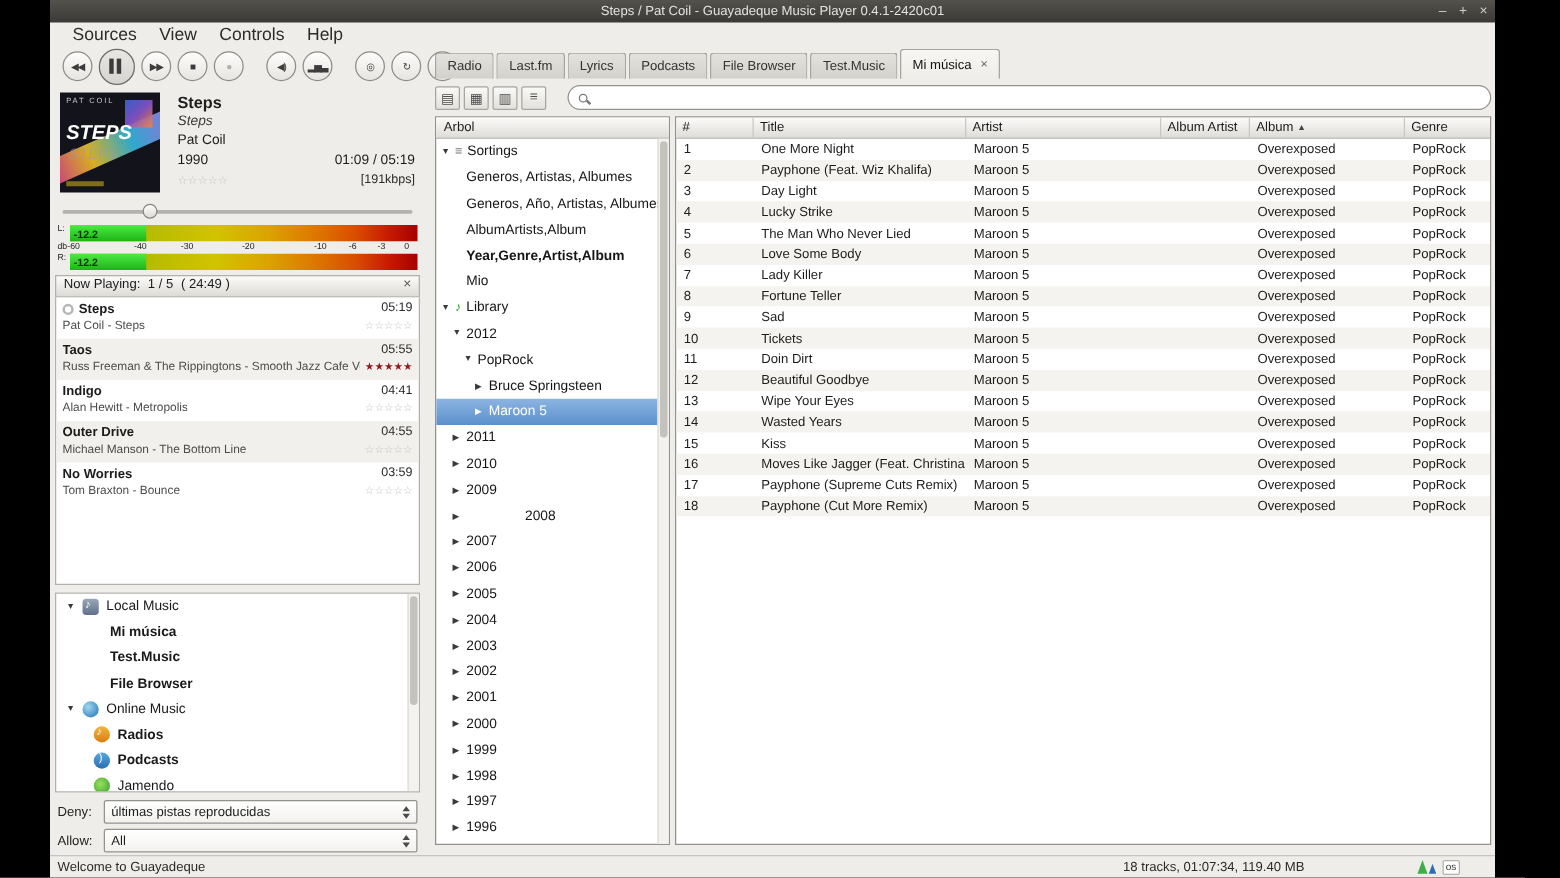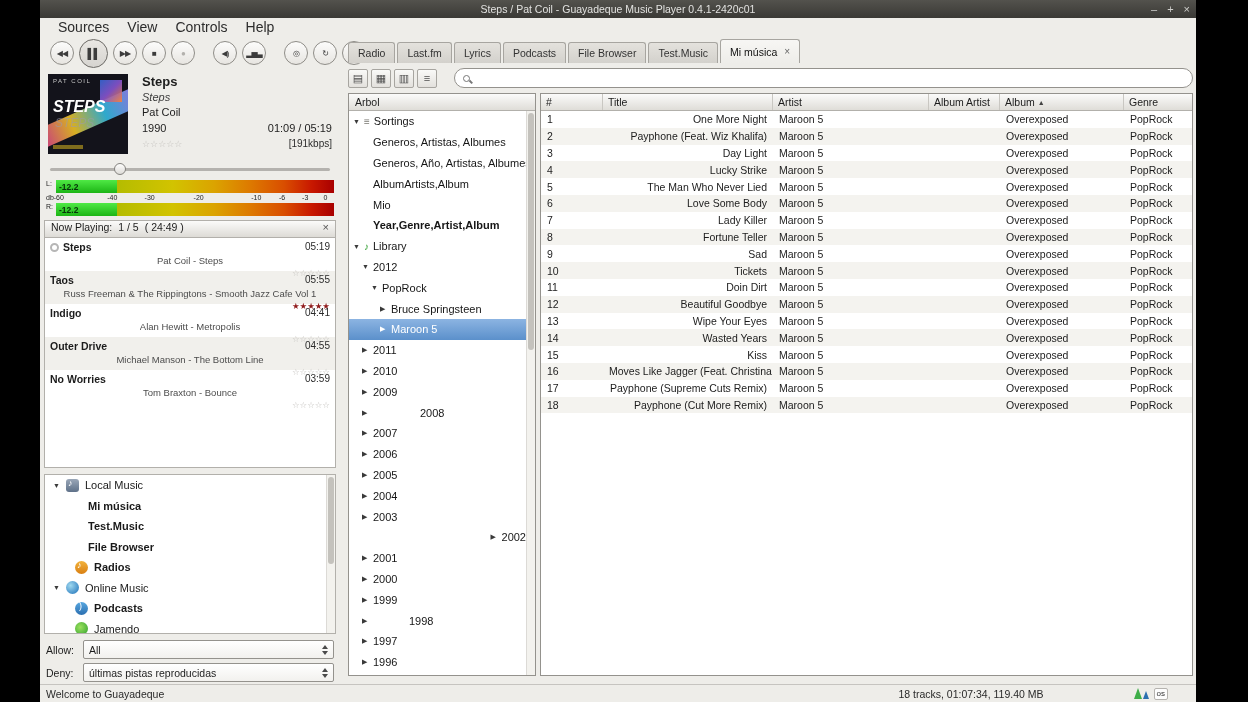--- a/index.html
+++ b/index.html
@@ -58,21 +58,21 @@
   .np-header { height:18px; margin-top:3px; background:linear-gradient(#fbfbfa,#dddbd6); border:1px solid #b2b0ab; display:flex; align-items:flex-start; font-size:10.5px; padding:0 6px; gap:6px; color:#1c1c1c; flex-shrink:0; }
   .np-close { margin-left:auto; color:#555; font-size:11px; }
 
   .playlist { flex:1; background:#fff; border:1px solid #b2b0ab; border-top:none; overflow:hidden; min-height:0; }
   .pl-row { height:33px; padding:2px 5px 0 5px; }
   .pl-row.alt { background:#f1f0ec; }
   .pl-line1 { display:flex; align-items:center; line-height:14px; }
   .play-ind { width:9px; height:9px; border:2px solid #b6b6b6; border-radius:50%; margin-right:4px; flex-shrink:0; }
   .pl-title { font-size:10.5px; font-weight:bold; color:#1c1c1c; white-space:nowrap; overflow:hidden; }
   .pl-time { margin-left:auto; font-size:10px; color:#2a2a2a; padding-left:6px; }
-  .pl-line2 { display:flex; align-items:center; line-height:13px;flex-direction:column; }
+  .pl-line2 { display:flex; align-items:center; line-height:13px; }
   .pl-sub { font-size:9.5px; color:#4c4c4c; white-space:nowrap; overflow:hidden; }
   .pl-line2 .stars { margin-left:auto; padding-left:4px; font-size:8.5px; flex-shrink:0; }
 
   .sources-box { height:160px; background:#fff; border:1px solid #b2b0ab; margin:6px 0 4px 0; position:relative; overflow:hidden; flex-shrink:0; }
   .src-row { height:20.5px; display:flex; align-items:center; font-size:11px; color:#1a1a1a; }
   .src-row .arrow { width:13px; font-size:7px; color:#3a3a3a; flex-shrink:0; }
   .sicon { width:13px; height:13px; border-radius:3px; margin-right:6px; flex-shrink:0; position:relative; }
   .sicon::after { position:absolute; left:2px; top:-1px; font-size:9px; color:#fff; }
   .local-music-icon { background:linear-gradient(#9aa7b8,#5f7189); } .local-music-icon::after { content:"♪"; }
   .online-music-icon { border-radius:50%; background:radial-gradient(circle at 35% 35%,#9fd8ef,#1b6fb8); }
@@ -113,21 +113,21 @@
   .ticon { margin-right:4px; font-size:10px; flex-shrink:0; }
   .sorticon { color:#7a7872; } .libicon { color:#2e9e2e; font-weight:bold; }
   .trow.sel { background:linear-gradient(#8cb4e2,#5b90cb); color:#fff; }
   .trow.sel .arrow { color:#fff; }
   .tree-sb { position:absolute; right:0; top:17px; bottom:0; width:9px; background:#f3f2ee; border-left:1px solid #dcdad6; }
 
   .table-wrap { flex:1; margin-left:4px; border:1px solid #94928d; background:#fff; display:flex; flex-direction:column; overflow:hidden; min-width:0; }
   .thead { height:17px; display:flex; background:linear-gradient(#fbfbfa,#dfddd8); border-bottom:1px solid #b2b0ab; font-size:10.5px; color:#1c1c1c; flex-shrink:0; }
   .th { display:flex; align-items:center; padding:0 5px; border-right:1px solid #c9c7c2; gap:3px; overflow:hidden; white-space:nowrap; }
   .sort { font-size:7px; color:#444; }
-  .c0 { width:62px; flex-shrink:0; } .c1 { width:170px; flex-shrink:0;text-align:right; } .c2 { width:156px; flex-shrink:0; }
+  .c0 { width:62px; flex-shrink:0; } .c1 { width:170px; flex-shrink:0; } .c2 { width:156px; flex-shrink:0; }
   .c3 { width:71px; flex-shrink:0; } .c4 { width:124px; flex-shrink:0; } .c5 { flex:1; border-right:none; }
   .tbody { flex:1; overflow:hidden; }
   .trw { height:16.8px; display:flex; align-items:center; font-size:10.5px; color:#1c1c1c; }
   .trw.alt { background:#f4f3ef; }
   .td { padding:0 6px; overflow:hidden; white-space:nowrap; }
 
   
   .statusbar { height:18px; border-top:1px solid #c6c4c0; display:flex; align-items:center; font-size:10.5px; color:#2a2a2a; padding:0 6px; flex-shrink:0; }
   .sb-spacer { flex:1; }
   .sb-tracks { margin-right:90px; }
@@ -298,57 +298,57 @@
             </div>
             <div class="src-row" style="padding-left: 43px;">
               <span class="slabel b">Mi música</span>
             </div>
             <div class="src-row" style="padding-left: 43px;">
               <span class="slabel b">Test.Music</span>
             </div>
             <div class="src-row" style="padding-left: 43px;">
               <span class="slabel b">File Browser</span>
             </div>
-            <div class="src-row" style="padding-left: 30px;">
-              <span class="sicon radios-icon"></span>
-              <span class="slabel b">Radios</span>
-            </div>
             <div class="src-row" style="padding-left: 8px;">
               <span class="arrow">▼</span>
               <span class="sicon online-music-icon"></span>
               <span class="slabel">Online Music</span>
             </div>
             <div class="src-row" style="padding-left: 30px;">
+              <span class="sicon radios-icon"></span>
+              <span class="slabel b">Radios</span>
+            </div>
+            <div class="src-row" style="padding-left: 30px;">
               <span class="sicon podcasts-icon"></span>
               <span class="slabel b">Podcasts</span>
             </div>
             <div class="src-row" style="padding-left: 30px;">
               <span class="sicon jamendo-icon"></span>
               <span class="slabel">Jamendo</span>
             </div>
           </div>
         <div class="src-sb">
           <div class="sb-thumb" style="top:2px; height:55%;"></div>
         </div>
       </div>
 
+      <div class="filter-row">
+        <span class="flabel">Deny:</span>
+        <div class="combo">
+          <span>últimas pistas reproducidas</span>
+          <span class="spin">
+              <i class="up"></i>
+              <i class="dn"></i>
+            </span>
+        </div>
+      </div>
       <div class="filter-row">
         <span class="flabel">Allow:</span>
         <div class="combo">
           <span>All</span>
-          <span class="spin">
-              <i class="up"></i>
-              <i class="dn"></i>
-            </span>
-        </div>
-      </div>
-      <div class="filter-row">
-        <span class="flabel">Deny:</span>
-        <div class="combo">
-          <span>últimas pistas reproducidas</span>
           <span class="spin">
               <i class="up"></i>
               <i class="dn"></i>
             </span>
         </div>
       </div>
     </div>
 
     <div class="right-panel">
       <div class="tabbar" id="tabbar">
@@ -405,25 +405,25 @@
               <div class="trow" style="padding-left: 13px;">
                 <span class="arrow"></span>
                 <span class="tlabel">Generos, Año, Artistas, Albumes</span>
               </div>
               <div class="trow" style="padding-left: 13px;">
                 <span class="arrow"></span>
                 <span class="tlabel">AlbumArtists,Album</span>
               </div>
               <div class="trow" style="padding-left: 13px;">
                 <span class="arrow"></span>
+                <span class="tlabel b">Year,Genre,Artist,Album</span>
+              </div>
+              <div class="trow" style="padding-left: 13px;">
+                <span class="arrow"></span>
                 <span class="tlabel">Mio</span>
-              </div>
-              <div class="trow" style="padding-left: 13px;">
-                <span class="arrow"></span>
-                <span class="tlabel b">Year,Genre,Artist,Album</span>
               </div>
               <div class="trow" style="padding-left: 4px;">
                 <span class="arrow">▼</span>
                 <span class="ticon libicon">♪</span>
                 <span class="tlabel">Library</span>
               </div>
               <div class="trow" style="padding-left: 13px;">
                 <span class="arrow">▼</span>
                 <span class="tlabel">2012</span>
               </div>
@@ -468,37 +468,37 @@
                 <span class="tlabel">2005</span>
               </div>
               <div class="trow" style="padding-left: 13px;">
                 <span class="arrow">▶</span>
                 <span class="tlabel">2004</span>
               </div>
               <div class="trow" style="padding-left: 13px;">
                 <span class="arrow">▶</span>
                 <span class="tlabel">2003</span>
               </div>
-              <div class="trow" style="padding-left: 13px; justify-content: flex-end;">
+              <div class="trow" style="padding-left: 13px;">
                 <span class="arrow">▶</span>
                 <span class="tlabel">2002</span>
               </div>
               <div class="trow" style="padding-left: 13px;">
                 <span class="arrow">▶</span>
                 <span class="tlabel">2001</span>
               </div>
               <div class="trow" style="padding-left: 13px;">
                 <span class="arrow">▶</span>
                 <span class="tlabel">2000</span>
               </div>
               <div class="trow" style="padding-left: 13px;">
                 <span class="arrow">▶</span>
                 <span class="tlabel">1999</span>
               </div>
-              <div class="trow" style="padding-left: 13px; gap: 36px;">
+              <div class="trow" style="padding-left: 13px;">
                 <span class="arrow">▶</span>
                 <span class="tlabel">1998</span>
               </div>
               <div class="trow" style="padding-left: 13px;">
                 <span class="arrow">▶</span>
                 <span class="tlabel">1997</span>
               </div>
               <div class="trow" style="padding-left: 13px;">
                 <span class="arrow">▶</span>
                 <span class="tlabel">1996</span>

